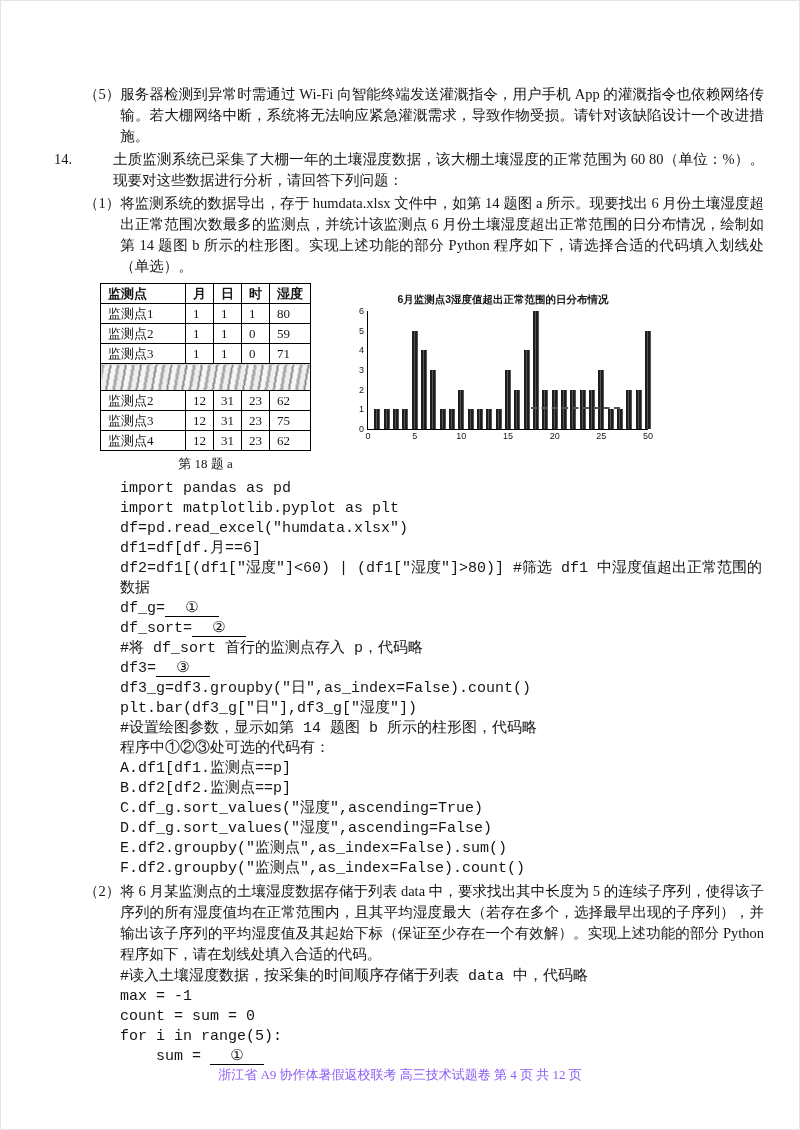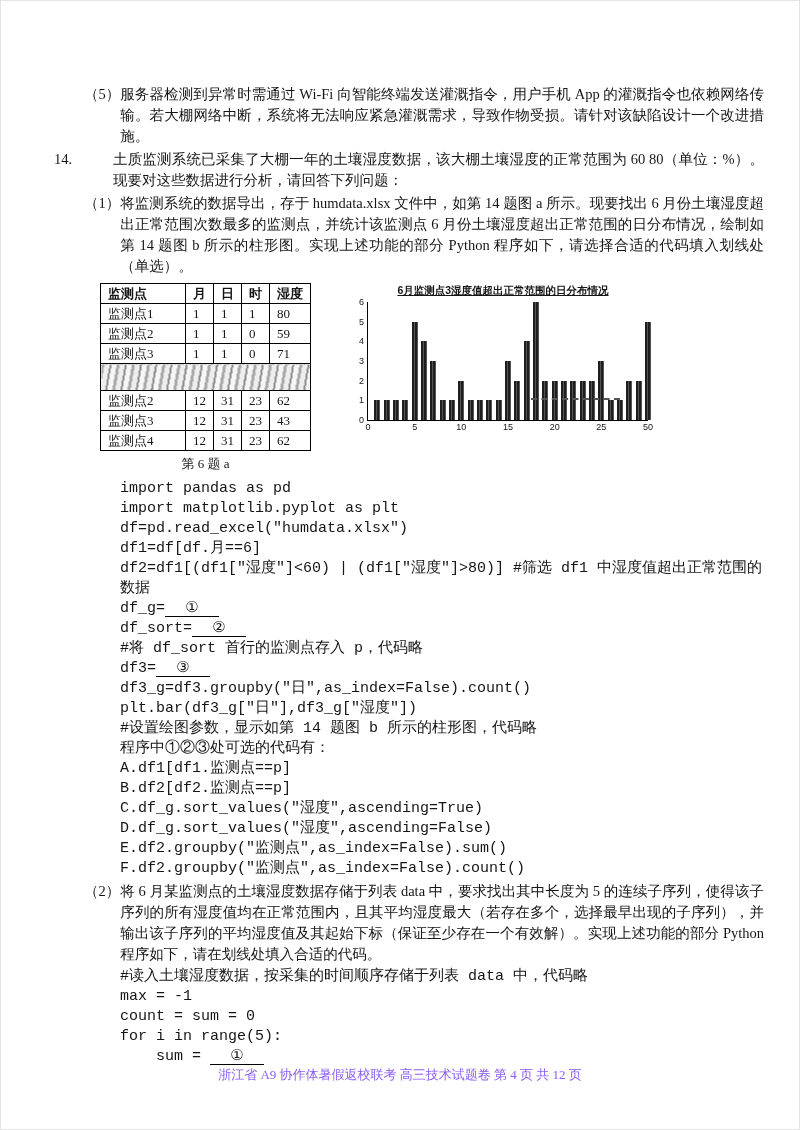--- a/index.html
+++ b/index.html
@@ -15,21 +15,21 @@
   .q14{margin-left:-30px;gap:29px;}
   .q14 .lbl{flex:0 0 30px;}
   .figures{display:flex;gap:34px;margin:6px 0 6px 16px;align-items:flex-start;}
   table{border-collapse:collapse;}
   th,td{border:1px solid #000;font-size:13px;line-height:18px;padding:0 7px;text-align:left;height:19px;}
   th{font-weight:bold;}
   td.c0,th:first-child{min-width:70px;}
   td.wavy{height:26px;padding:0;background:
     repeating-linear-gradient(100deg,#a9a9a9 0 3px,#eeeeee 3px 8px,#8c8c8c 8px 10px,#f6f6f6 10px 15px);}
   .caption{text-align:center;font-size:13px;margin-top:4px;}
-  .chart-wrap{margin-top:1px;text-decoration:underline;}
+  .chart-wrap{margin-top:10px;}
   .chart{width:316px;font-family:"Liberation Sans","DejaVu Sans",sans-serif;}
   .chart-title{font-size:10.5px;font-weight:bold;text-align:center;margin-bottom:4px;}
   .plot{position:relative;width:280px;height:118px;margin:2px 0 16px 22px;
     border-left:1px solid #000;border-bottom:1px solid #000;}
   .bar{position:absolute;bottom:0;width:6px;
     background:repeating-linear-gradient(90deg,#1e1e1e 0 2px,#555555 2px 3px);}
   .ytick{position:absolute;left:-17px;width:13px;text-align:right;font-size:9px;line-height:10px;}
   .xtick{position:absolute;top:100%;margin-top:2px;width:16px;text-align:center;font-size:9px;line-height:10px;}
   .refline{position:absolute;height:0;border-top:2px dashed #555;}
   .code{margin:2px 0 2px 36px;font-family:"Liberation Mono","DejaVu Sans Mono",monospace;
@@ -103,32 +103,32 @@
                 <td>12</td>
                 <td>31</td>
                 <td>23</td>
                 <td>62</td>
               </tr>
               <tr>
                 <td class="c0">监测点3</td>
                 <td>12</td>
                 <td>31</td>
                 <td>23</td>
-                <td>43</td>
+                <td>75</td>
               </tr>
               <tr>
                 <td class="c0">监测点4</td>
                 <td>12</td>
                 <td>31</td>
                 <td>23</td>
                 <td>62</td>
               </tr>
             </tbody>
         </table>
-        <div class="caption">第 6 题 a</div>
+        <div class="caption">第 18 题 a</div>
       </div>
 
       <div class="chart-wrap">
         <div class="chart">
           <div class="chart-title">6月监测点3湿度值超出正常范围的日分布情况</div>
           <div class="plot" id="plot">
               <div class="bar" style="left: 6.33333px; height: 19.6667px;"></div>
               <div class="bar" style="left: 15.6667px; height: 19.6667px;"></div>
               <div class="bar" style="left: 25px; height: 19.6667px;"></div>
               <div class="bar" style="left: 34.3333px; height: 19.6667px;"></div>

